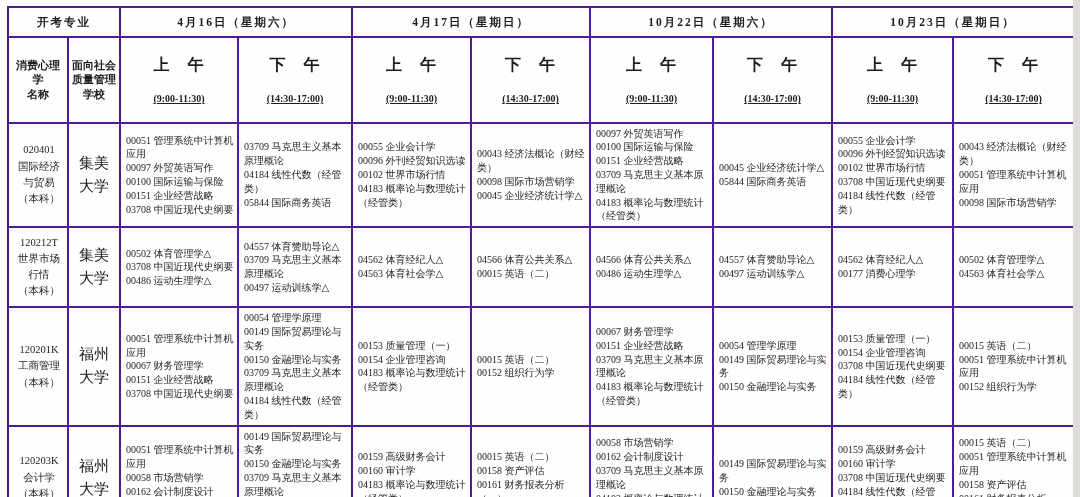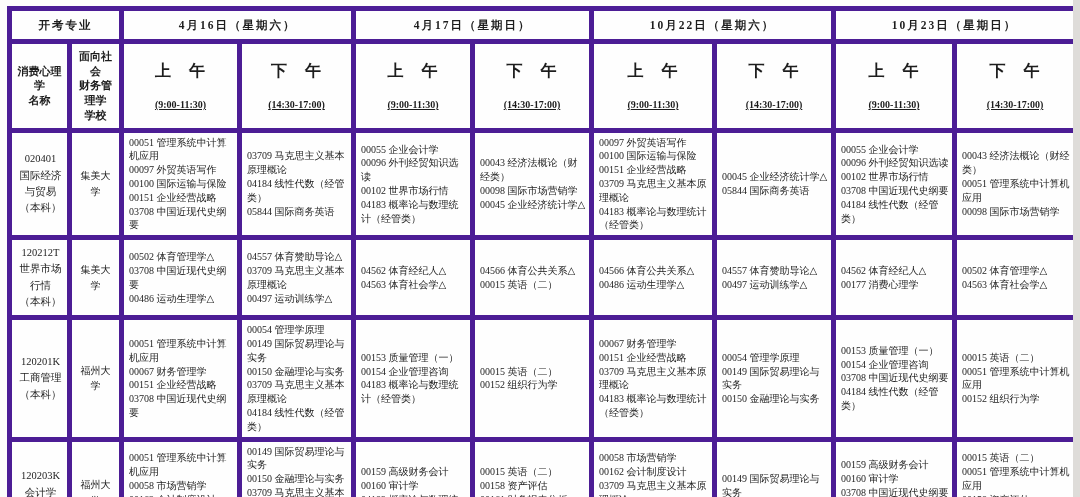--- a/index.html
+++ b/index.html
@@ -9,37 +9,37 @@
     font-family:"Liberation Serif","DejaVu Serif",serif;
   }
   .page { position:relative; width:1080px; height:497px; background:#fdfdfb; }
   .edge-strip { position:absolute; top:0; right:0; width:7px; height:497px; background:#dedcd9; }
   table.schedule {
     position:absolute; left:7px; top:6px;
     width:1066px; border-collapse:collapse; table-layout:fixed;
     color:#1d1d1d; background:#fefefe;
   }
   .schedule th, .schedule td {
-    border:5px solid #4c1d95;
+    border:2px solid #4c1d95;
     white-space:pre-line;
     overflow:hidden;
     vertical-align:middle;
   }
   thead th { font-weight:bold; text-align:center; padding:1px 2px; }
   tr.hr1 th { height:26px; font-size:11.5px; letter-spacing:2px; }
   tr.hr2 th { height:46px; font-size:11px; line-height:1.35; }
   .sess-label { font-size:16px; letter-spacing:1px; }
   .sess-time  { font-size:10px; margin-top:2px; letter-spacing:0;text-decoration:underline; }
   tbody tr:nth-child(1) { height:80px; }
   tbody tr:nth-child(2) { height:80px; }
   tbody tr:nth-child(3) { height:97px; }
   tbody tr:nth-child(4) { height:80px; }
   tbody tr:nth-child(5) { height:84px; }
   td.code-cell   { font-size:10.5px; text-align:center;  padding:2px 3px 2px 5px; line-height:1.55; }
-  td.school-cell { font-size:10px; text-align:center; padding:2px 4px; line-height:1.55; }
+  td.school-cell { font-size:15px; text-align:center; padding:2px 4px; line-height:1.55; }
   td.exam-cell   { font-size:10px;  text-align:left;  padding:3px 3px 3px 5px; line-height:1.38; }
 </style>
 </head>
 <body>
 
 <div class="page">
   <table class="schedule">
     <colgroup>
       <col style="width:60px">
         <col style="width:52px">
@@ -57,21 +57,21 @@
         <th colspan="2">开考专业</th>
         <th colspan="2">4月16日（星期六）</th>
         <th colspan="2">4月17日（星期日）</th>
         <th colspan="2">10月22日（星期六）</th>
         <th colspan="2">10月23日（星期日）</th>
       </tr>
       <tr class="hr2">
         <th>消费心理学
 名称</th>
         <th>面向社会
-财务管理学
+质量管理
 学校</th>
         <th>
           <div class="sess-label">上　午</div>
           <div class="sess-time">(9:00-11:30)</div>
         </th>
         <th>
           <div class="sess-label">下　午</div>
           <div class="sess-time">(14:30-17:00)</div>
         </th>
         <th>

